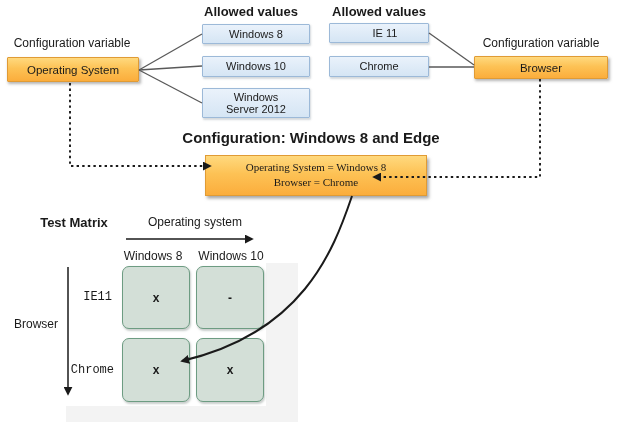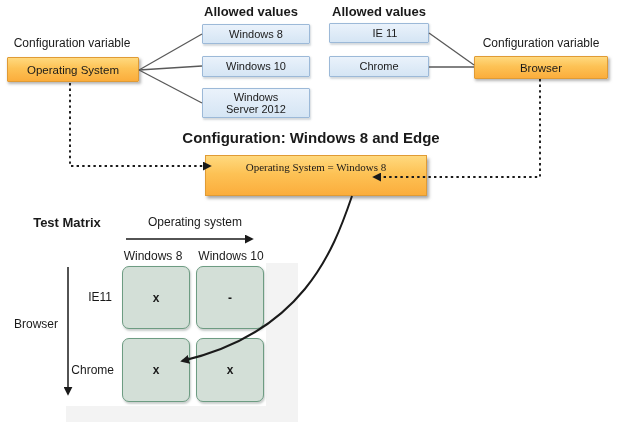--- a/index.html
+++ b/index.html
@@ -4,21 +4,21 @@
 <style>
   html,body{margin:0;padding:0;background:#ffffff;}
   .canvas{
     position:relative;width:622px;height:425px;background:#ffffff;overflow:hidden;
     font-family:"Liberation Sans", sans-serif;color:#1a1a1a;
   }
   .abs{position:absolute;box-sizing:border-box;}
   .lbl{font-size:12px;line-height:13px;white-space:nowrap;}
   .lbl-b{font-size:13px;font-weight:bold;line-height:13px;white-space:nowrap;}
   .ctr{text-align:center;}
-  .rgt{text-align:right;}
+  .rgt{text-align:right;font-family:Liberation Mono, monospace;}
   .var-box{
     background:linear-gradient(#ffd97e,#fdc255 45%,#fbad3c);
     border:1.5px solid #e09b35;border-radius:1px;
     box-shadow:1.5px 2px 3px rgba(120,120,120,.55);
     display:flex;align-items:center;justify-content:center;
     font-size:11.5px;
   }
   .val-box{
     background:linear-gradient(#eaf2fb,#d5e5f4);
     border:1px solid #9cb9d8;border-radius:1px;
@@ -74,23 +74,24 @@
     <span>Chrome</span>
   </div>
   <div class="abs lbl ctr" style="left:474px;top:37px;width:134px;">Configuration variable</div>
   <div class="abs var-box" style="left:474px;top:56px;width:134px;height:23px;">
     <span>Browser</span>
   </div>
 
   <div class="abs lbl-b ctr" style="left:180px;top:131px;width:262px;font-size:15px;">Configuration: Windows 8 and Edge</div>
   <div class="abs cfg-box" style="left:205px;top:155px;width:222px;height:41px;font-family:Liberation Serif, serif;">
     <div>Operating System = Windows 8</div>
+    <div>Browser = Chrome</div>
   </div>
 
-  <div class="abs lbl-b ctr" style="left:26px;top:216px;width:82px;">Test Matrix</div>
+  <div class="abs lbl-b ctr" style="left:33px;top:216px;width:82px;">Test Matrix</div>
   <div class="abs lbl ctr" style="left:133px;top:216px;width:124px;">Operating system</div>
   <div class="abs lbl ctr" style="left:118px;top:250px;width:70px;">Windows 8</div>
   <div class="abs lbl ctr" style="left:194px;top:250px;width:74px;">Windows 10</div>
   <div class="abs lbl rgt" style="left:72px;top:291px;width:40px;">IE11</div>
   <div class="abs lbl rgt" style="left:68px;top:364px;width:46px;">Chrome</div>
   <div class="abs lbl" style="left:14px;top:318px;width:52px;">Browser</div>
 
   <div class="abs cell" style="left:122px;top:266px;width:68px;height:63px;">
     <span>x</span>
   </div>

